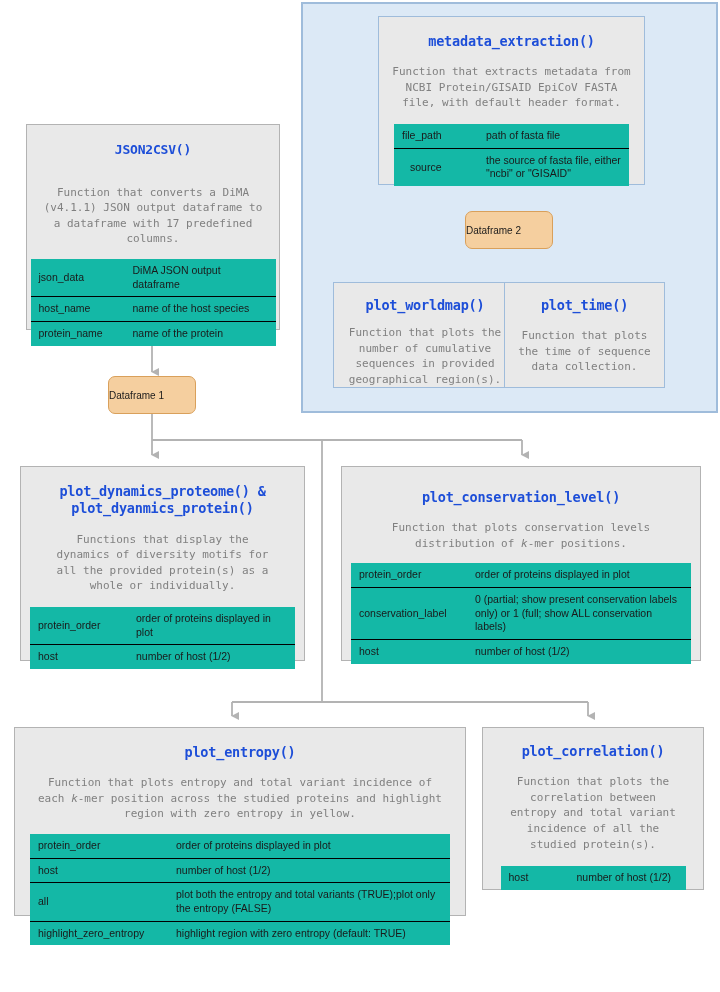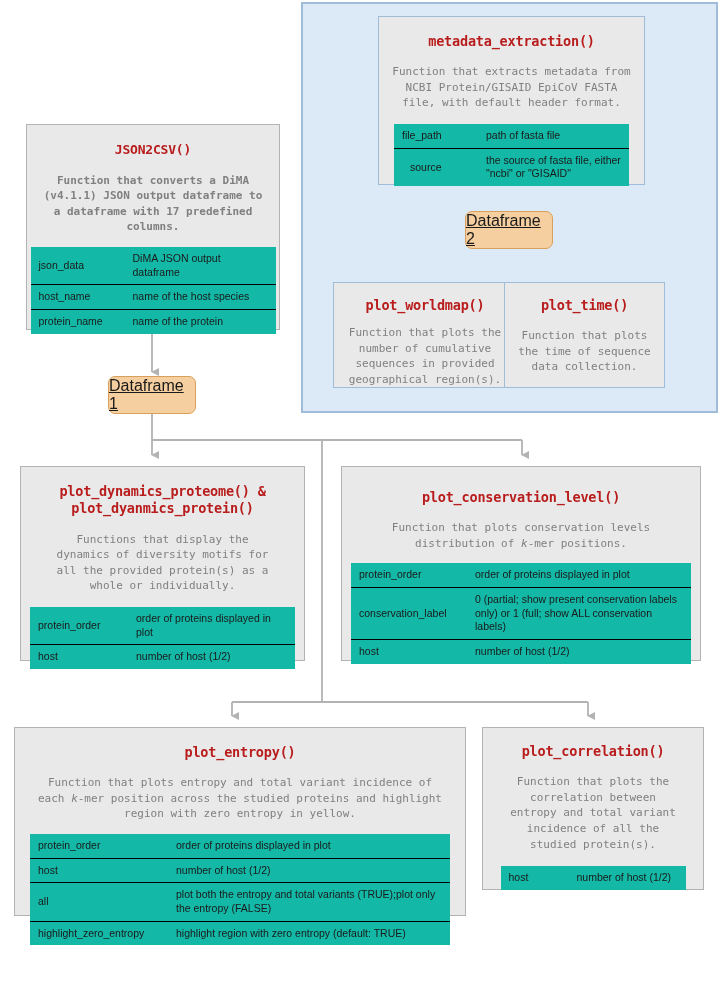--- a/index.html
+++ b/index.html
@@ -29,21 +29,21 @@
     background:#e9e9e9;
     border:1px solid #b3b3b3;
     box-sizing:border-box;
   }
   .card.in-group{border:1px solid #9fbcdb;}
 
   .card-title{
     font-family:"DejaVu Sans Mono","Liberation Mono",monospace;
     font-weight:bold;
     font-size:13.5px;
-    color:#b91c1c;
+    color:#1d4ed8;
     text-align:center;
     letter-spacing:-0.2px;
     line-height:1.28;
     padding:0 6px;
   }
   .card-desc{
     font-family:"DejaVu Sans Mono","Liberation Mono",monospace;
     font-size:11px;
     color:#808080;
     text-align:center;
@@ -71,24 +71,23 @@
   .ptable td.k{white-space:nowrap;}
   .ptable td.v{padding-left:4px;padding-right:8px;}
 
   
   .pill{
     position:absolute;
     background:#f4ceа0;
     background:#f5cf9f;
     border:1.6px solid #d9a05b;
     border-radius:7px;
-    display:flex;align-items:center;justify-content:flex-end;
-    font-size:16px;color:#1a1a1a;
+    display:flex;align-items:center;justify-content:flex-start;
+    font-size:10px;color:#1a1a1a;
     box-sizing:border-box;
-    text-decoration:underline;
   }
 </style>
 </head>
 <body>
 
 <div id="canvas">
 
   <svg id="wires" viewBox="0 0 720 992" xmlns="http://www.w3.org/2000/svg">
     <defs>
       <marker id="ah" markerWidth="9" markerHeight="9" refX="4.5" refY="7.6" orient="auto" markerUnits="userSpaceOnUse">
@@ -146,21 +145,21 @@
     <div class="card-desc" style="margin-top:11px;">Function that plots the<br>number of cumulative<br>sequences in provided<br>geographical region(s).</div>
   </div>
 
   <div class="card in-group" style="left:504px;top:282px;width:161px;height:106px;">
     <div class="card-title" style="margin-top:14px;">plot_time()</div>
     <div class="card-desc" style="margin-top:14px;">Function that plots<br>the time of sequence<br>data collection.</div>
   </div>
 
   <div class="card" style="left:26px;top:124px;width:254px;height:206px;">
     <div class="card-title" style="margin-top:17px;font-size:13px;">JSON2CSV()</div>
-    <div class="card-desc" style="margin-top:14px;font-weight:bold;">Function that converts a DiMA<br>(v4.1.1) JSON output dataframe to<br>a dataframe with 17 predefined<br>columns.</div>
+    <div class="card-desc" style="margin-top:26px;">Function that converts a DiMA<br>(v4.1.1) JSON output dataframe to<br>a dataframe with 17 predefined<br>columns.</div>
     <table class="ptable" style="margin:12px auto 16px;width:245px;">
       <tbody>
           <tr>
             <td class="k" style="width: 88px;">json_data</td>
             <td class="v">DiMA JSON output dataframe</td>
           </tr>
           <tr>
             <td class="k" style="width: 88px;">host_name</td>
             <td class="v">name of the host species</td>
           </tr>

